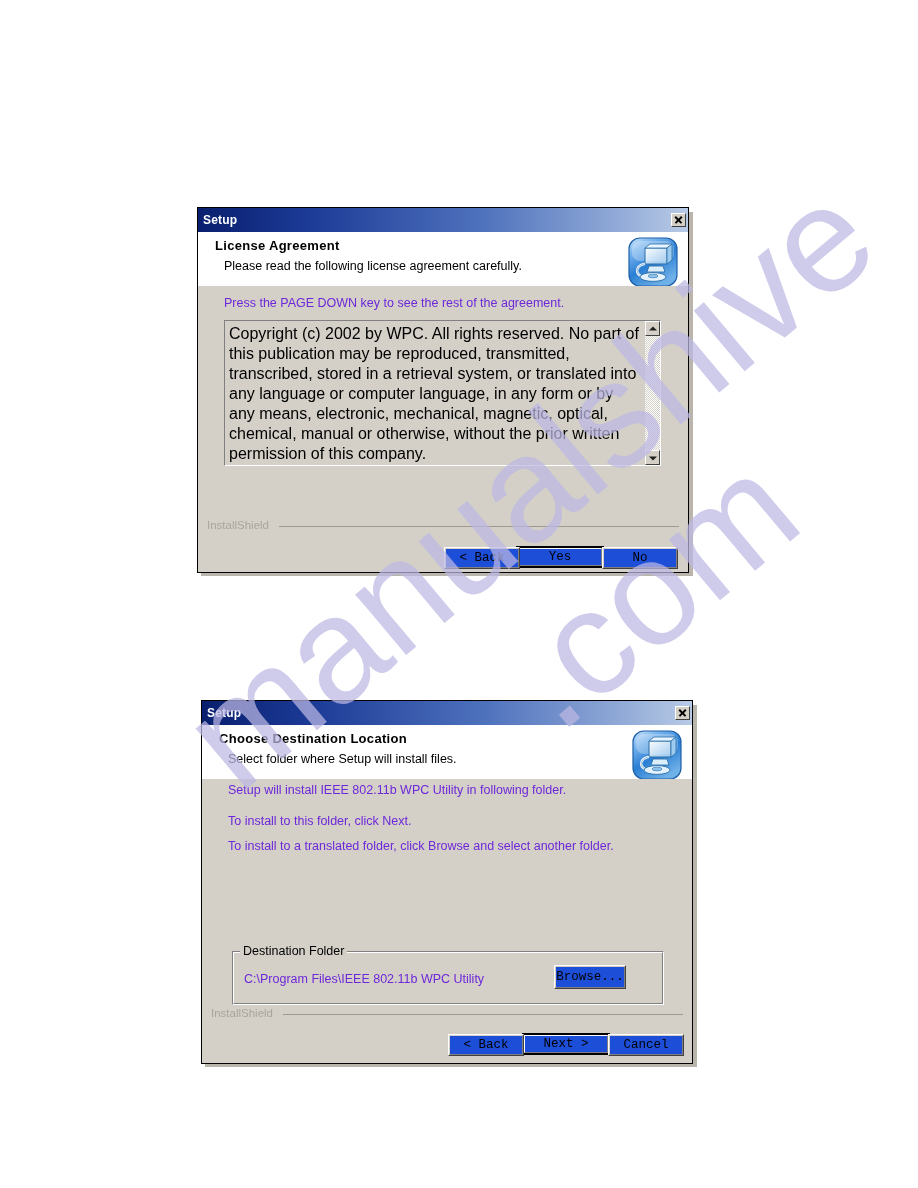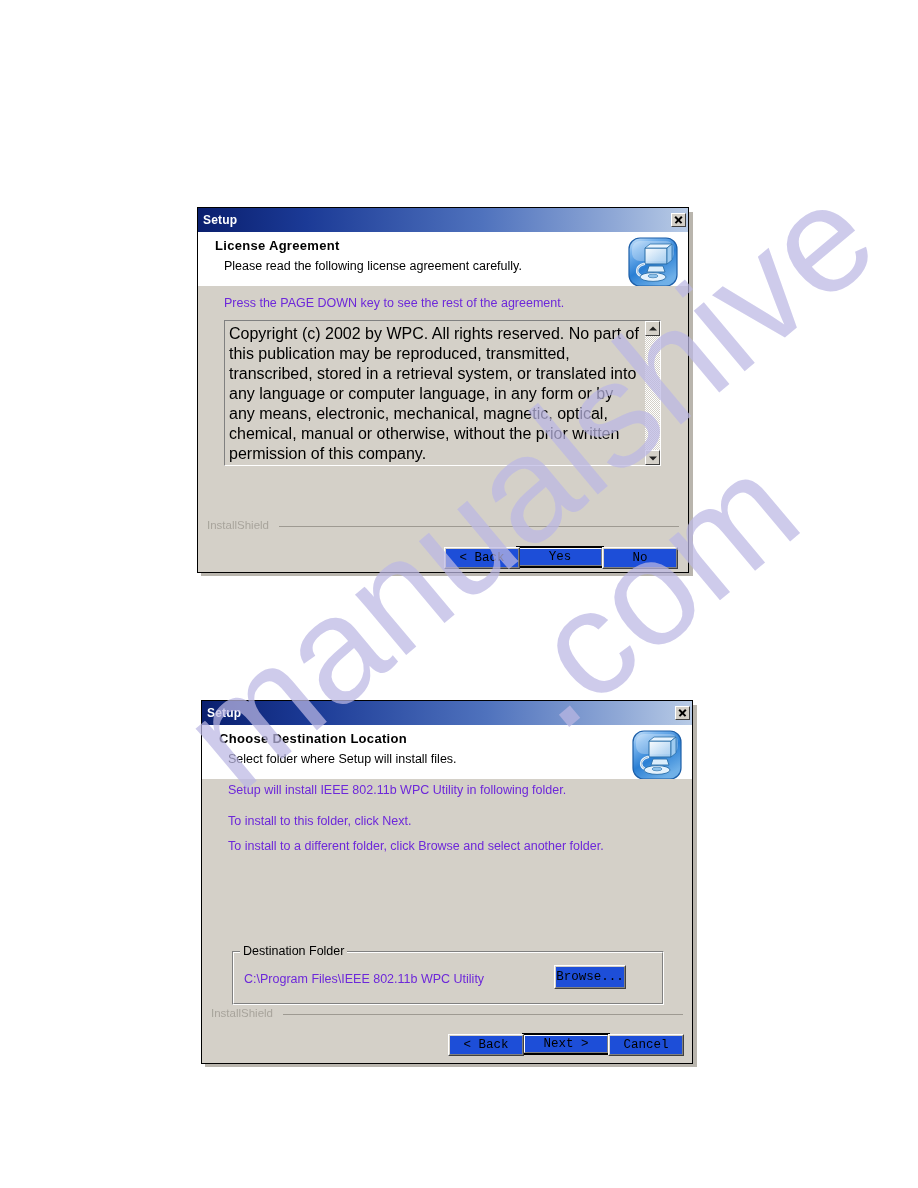--- a/index.html
+++ b/index.html
@@ -384,21 +384,21 @@
         <ellipse cx="27" cy="42" rx="13" ry="4.4" fill="#e4f2fd" stroke="#2a6ea8" stroke-width="0.9"></ellipse>
         <ellipse cx="27" cy="41" rx="5" ry="1.8" fill="#8ec3ec" stroke="#2a6ea8" stroke-width="0.6"></ellipse>
       </g>
     </svg>
   </div>
 
   <div class="dlg-body" style="position:absolute; left:0; top:78px; right:0; bottom:0;">
 
     <div class="body-line" style="left:26px; top:4px;">Setup will install IEEE 802.11b WPC Utility in following folder.</div>
     <div class="body-line" style="left:26px; top:35px;">To install to this folder, click Next.</div>
-    <div class="body-line" style="left:26px; top:60px;">To install to a different folder, click Browse and select another folder.</div>
+    <div class="body-line" style="left:26px; top:60px;">To install to a translated folder, click Browse and select another folder.</div>
 
     <div class="groupbox" style="left:30px; top:172px; width:432px; height:54px;">
       <span class="gb-inset"></span>
     </div>
     <div class="gb-legend" style="position:absolute; left:38px; top:165px;">Destination Folder</div>
     <div class="body-line" style="left:42px; top:193px;">C:\Program Files\IEEE 802.11b WPC Utility</div>
     <div class="btn" style="left:352px; top:186px; width:72px; height:24px;">
       <span class="inner"></span>
         <span>Browse...</span>
     </div>

